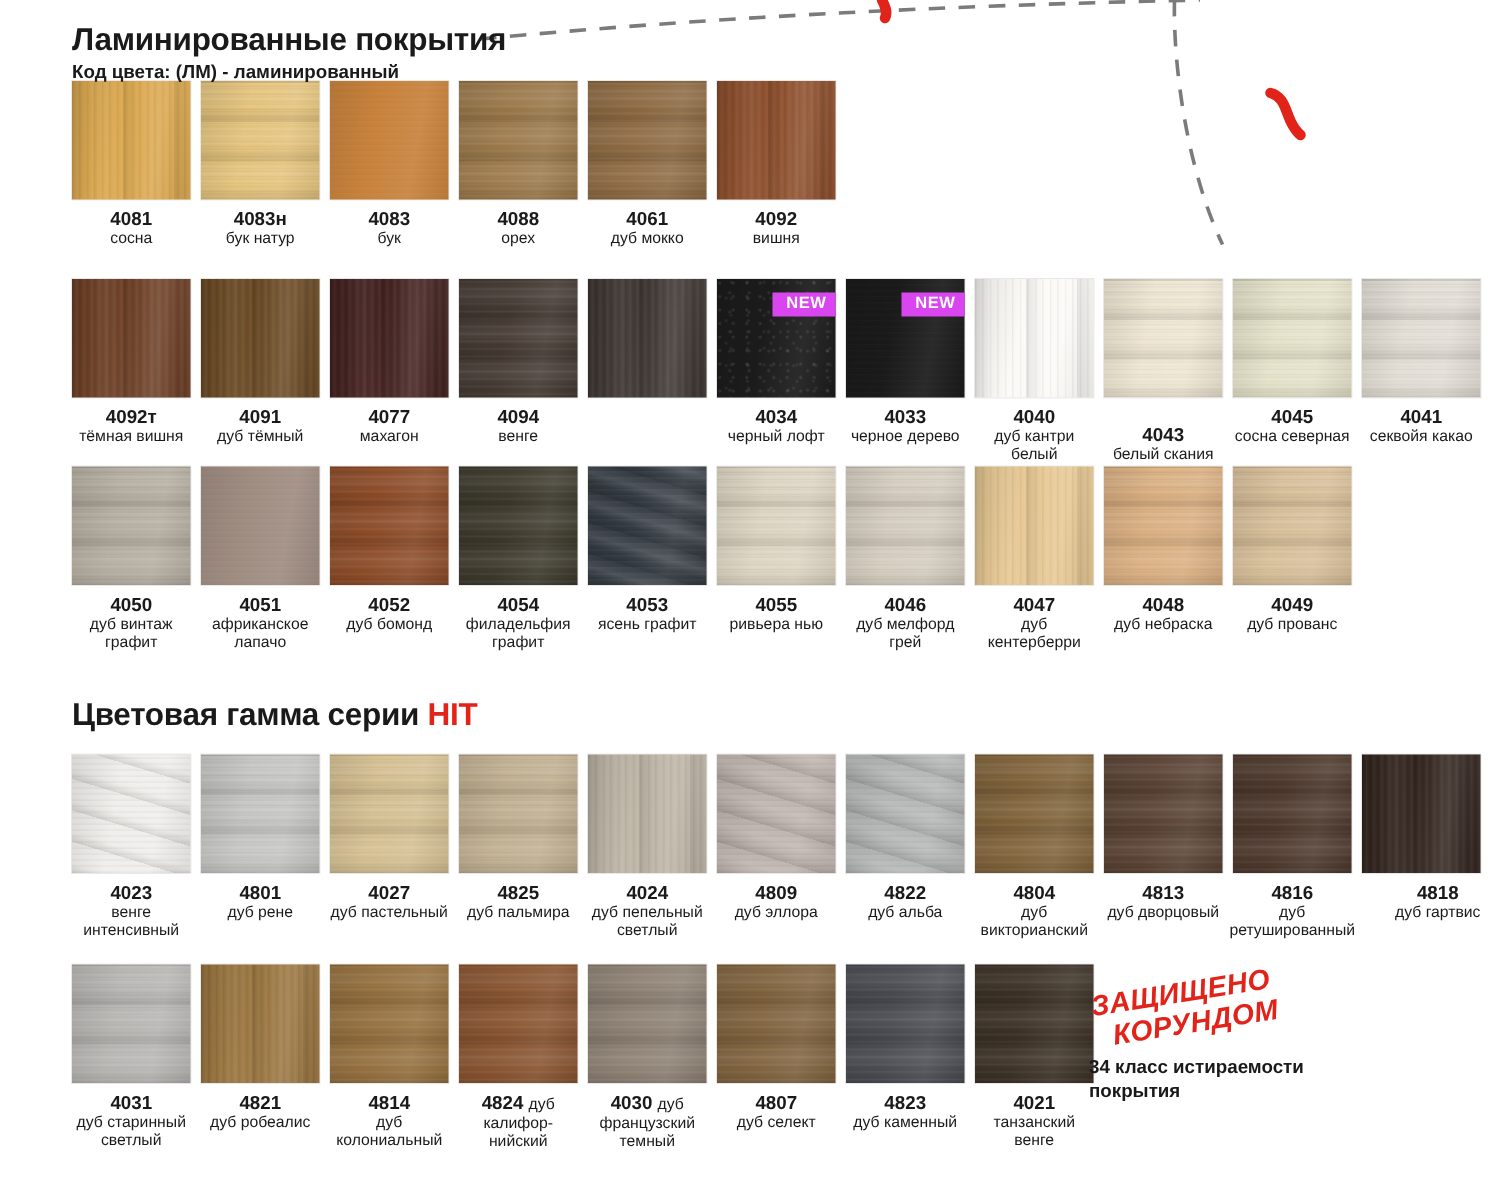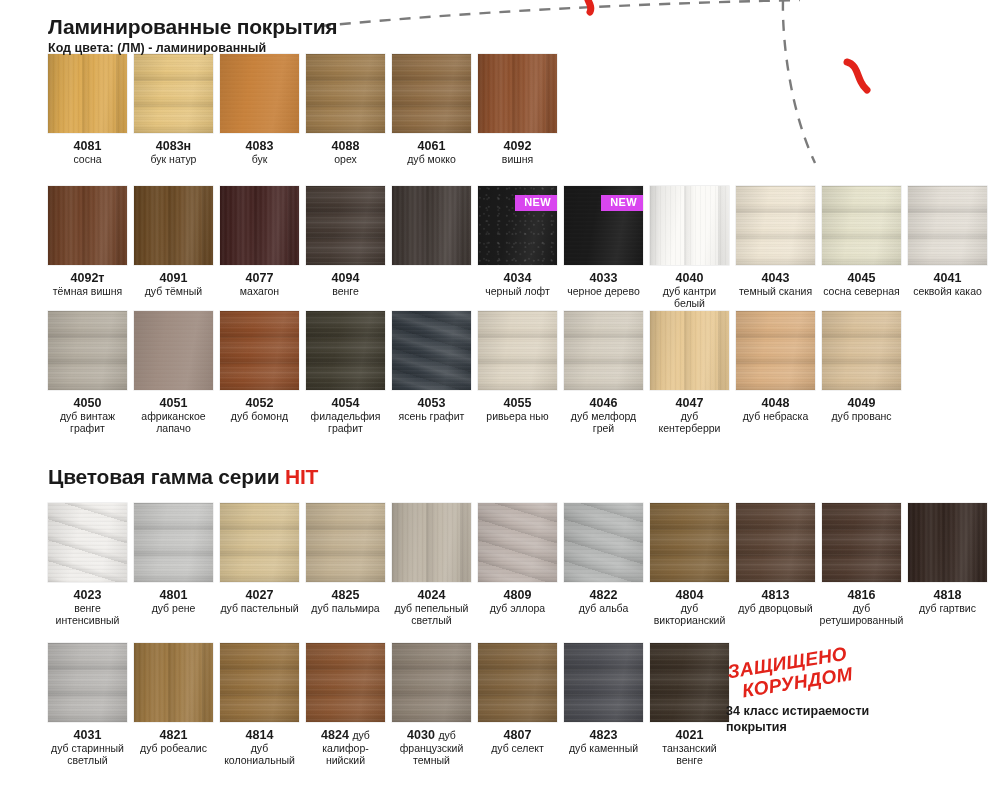--- a/index.html
+++ b/index.html
@@ -374,28 +374,28 @@
         <div class="cell" style="width: 79px;">
           <div class="swatch" style="width: 79px; height: 79px; background-color: rgb(251, 250, 247);">
             <div class="grain g-v"></div>
             <div class="grain shade"></div>
           </div>
           <div class="label">
             <div class="code">4040</div>
             <div class="name">дуб кантри белый</div>
           </div>
         </div>
-        <div class="cell" style="width: 79px;">
+        <div class="cell" style="width: 79px; gap: 12px;">
           <div class="swatch" style="width: 79px; height: 79px; background-color: rgb(239, 230, 211);">
             <div class="grain g-h"></div>
             <div class="grain shade"></div>
           </div>
           <div class="label">
             <div class="code">4043</div>
-            <div class="name">темный скания</div>
+            <div class="name">белый скания</div>
           </div>
         </div>
         <div class="cell" style="width: 79px;">
           <div class="swatch" style="width: 79px; height: 79px; background-color: rgb(230, 227, 203);">
             <div class="grain g-h"></div>
             <div class="grain shade"></div>
           </div>
           <div class="label">
             <div class="code">4045</div>
             <div class="name">сосна северная</div>
@@ -608,21 +608,21 @@
         <div class="cell" style="width: 79px;">
           <div class="swatch" style="width: 79px; height: 79px; background-color: rgb(79, 58, 46);">
             <div class="grain g-h"></div>
             <div class="grain shade"></div>
           </div>
           <div class="label">
             <div class="code">4816</div>
             <div class="name">дуб ретушированный</div>
           </div>
         </div>
-        <div class="cell" style="width: 79px;">
+        <div class="cell" style="width: 79px; align-items: flex-end;">
           <div class="swatch" style="width: 79px; height: 79px; background-color: rgb(52, 38, 32);">
             <div class="grain g-v"></div>
             <div class="grain shade"></div>
           </div>
           <div class="label">
             <div class="code">4818</div>
             <div class="name">дуб гартвис</div>
           </div>
         </div>
       </div>

